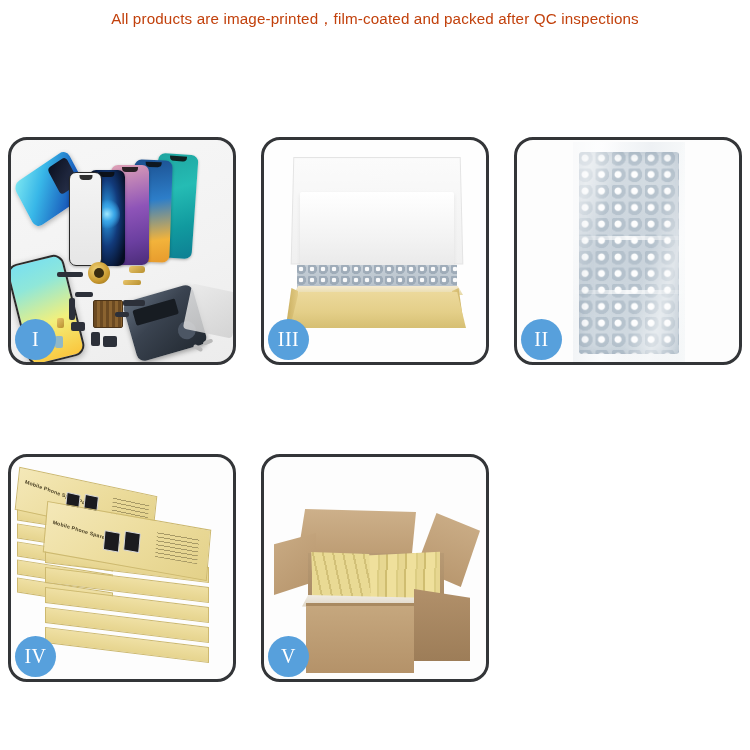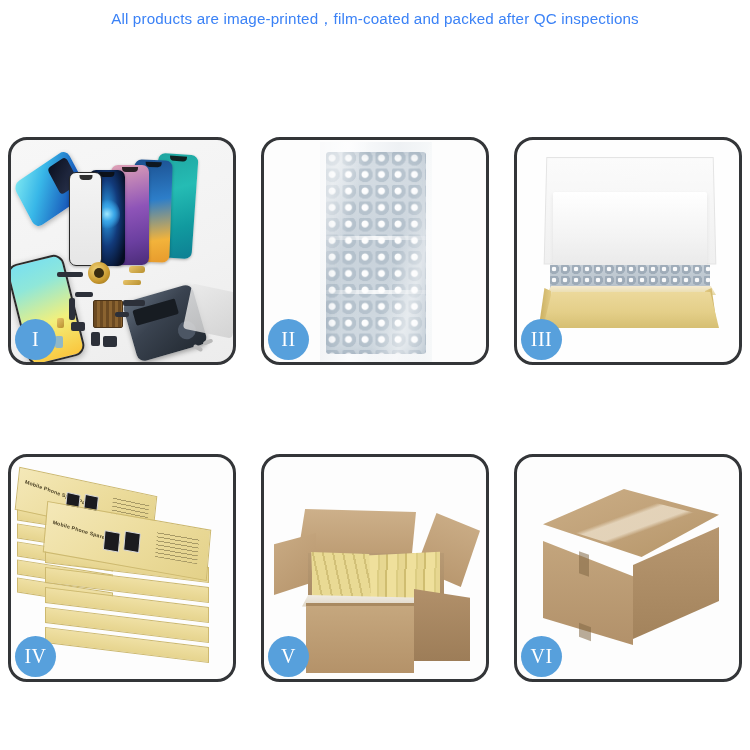--- a/index.html
+++ b/index.html
@@ -22,21 +22,21 @@
     font-size: 35px;
     letter-spacing: 2.1px;
     font-weight: 400;
     color: #111;
     white-space: nowrap;
   }
   .subtitle {
     margin-top: 9px;
     font-size: 15.2px;
     letter-spacing: 0.15px;
-    color: #3b82f6;
+    color: #c2410c;
     white-space: nowrap;
   }
 
   
   .grid {
     position: absolute;
     left: 8px; top: 137px;
     width: 734px; height: 545px;
     display: grid;
     grid-template-columns: 228px 228px 228px;
@@ -362,41 +362,41 @@
         <div class="part gold" style="left:46px;top:178px;width:7px;height:10px;"></div>
         <div class="part" style="left:112px;top:160px;width:22px;height:6px;"></div>
         <div class="part" style="left:104px;top:172px;width:14px;height:5px;"></div>
         <div class="part" style="left:182px;top:206px;width:10px;height:4px;background:#b9b9b9;transform:rotate(30deg);"></div>
         <div class="part" style="left:192px;top:200px;width:10px;height:4px;background:#b9b9b9;transform:rotate(-20deg);"></div>
 
         <div class="badge">I</div>
       </div>
     </div>
 
-    <div class="panel p2">
-      <div class="scene">
-        <div class="wrapbg"></div>
-        <div class="bubbles"></div>
-        <div class="seam" style="top:96px;"></div>
-        <div class="seam" style="top:150px;"></div>
-        <div class="wrapsheen"></div>
-        <div class="badge">II</div>
-      </div>
-    </div>
-
     <div class="panel p3">
       <div class="scene">
         <div class="b3-lidback"></div>
         <div class="b3-foam"></div>
         <div class="b3-bub"></div>
         <div class="b3-ledge"></div>
         <div class="b3-lside"></div>
         <div class="b3-rside"></div>
         <div class="b3-front"></div>
         <div class="badge">III</div>
+      </div>
+    </div>
+
+    <div class="panel p2">
+      <div class="scene">
+        <div class="wrapbg"></div>
+        <div class="bubbles"></div>
+        <div class="seam" style="top:96px;"></div>
+        <div class="seam" style="top:150px;"></div>
+        <div class="wrapsheen"></div>
+        <div class="badge">II</div>
       </div>
     </div>
 
     <div class="panel p4">
       <div class="scene stack">
 
         <div class="sbox" style="left:6px;  top:56px;  width:96px; height:15px; transform:skewY(9deg);"></div>
         <div class="sbox" style="left:6px;  top:74px;  width:96px; height:15px; transform:skewY(9deg);"></div>
         <div class="sbox" style="left:6px;  top:92px;  width:96px; height:15px; transform:skewY(9deg);"></div>
         <div class="sbox" style="left:6px;  top:110px; width:96px; height:15px; transform:skewY(9deg);"></div>
@@ -435,27 +435,15 @@
         <div class="c5-goods"></div>
         <div class="c5-goods2"></div>
         <div class="c5-lip"></div>
         <div class="c5-front"></div>
         <div class="c5-fl2"></div>
         <div class="c5-side"></div>
         <div class="badge">V</div>
       </div>
     </div>
 
-    <div class="panel p6">
-      <div class="scene">
-        <div class="c6-wrap"></div>
-        <div class="c6-top"></div>
-        <div class="c6-tape"></div>
-        <div class="c6-front"></div>
-        <div class="c6-side"></div>
-        <div class="c6-seam" style="left:62px; top:96px; width:10px; height:22px; transform:skewY(20deg);"></div>
-        <div class="c6-seam" style="left:62px; top:168px; width:12px; height:14px; transform:skewY(20deg);"></div>
-        <div class="badge">VI</div>
-      </div>
-    </div>
 
   </div>
 </div>
 
 </body></html>

